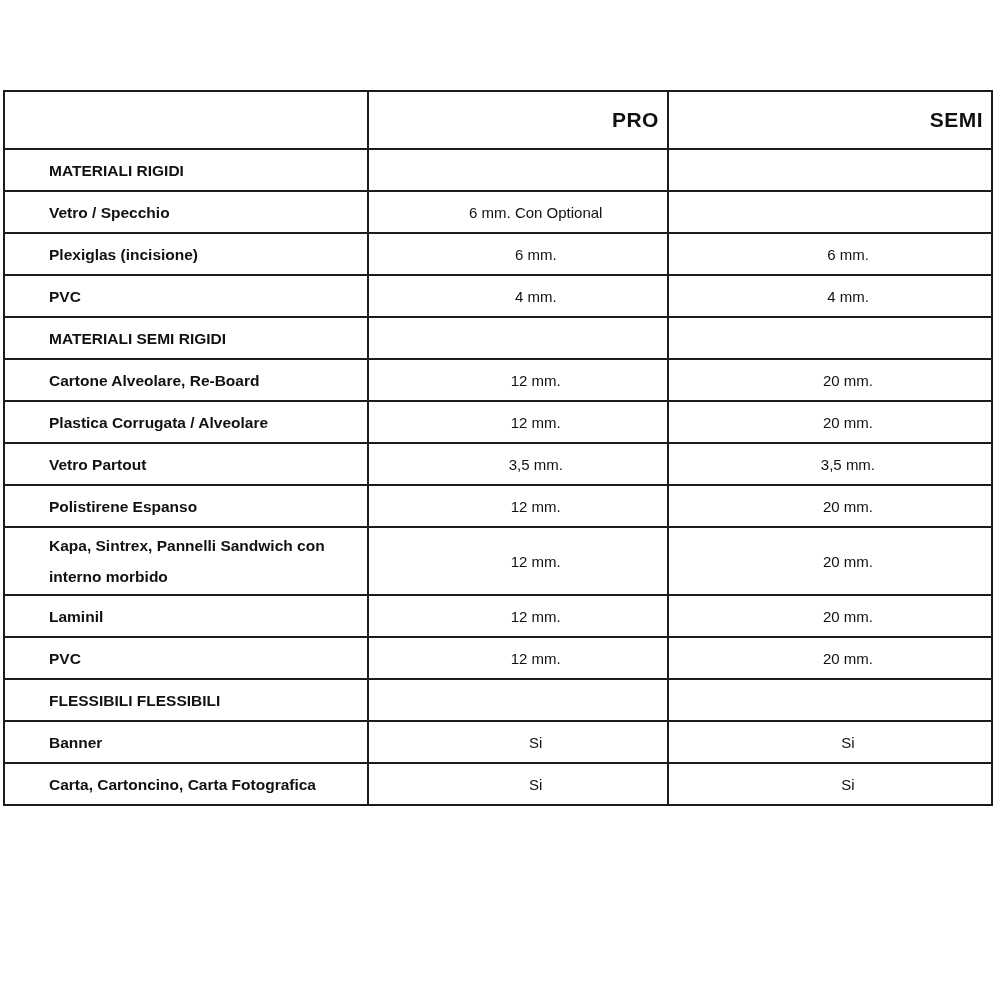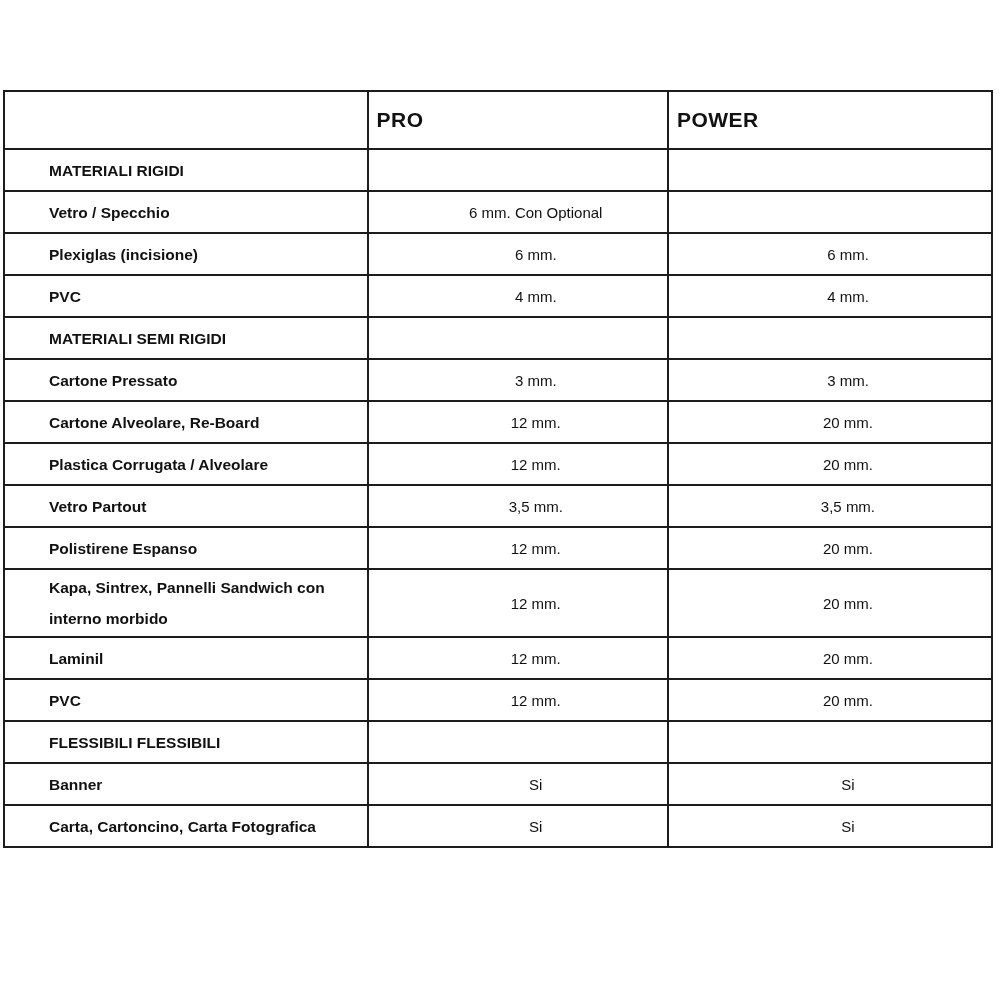--- a/index.html
+++ b/index.html
@@ -33,21 +33,21 @@
     border: 2px solid #1c1c1c;
     padding: 2px 8px;
     vertical-align: middle;
     overflow: hidden;
   }
   tr.header-row th {
     height: 52px;
     font-size: 21px;
     font-weight: bold;
     letter-spacing: 0.5px;
-    text-align: left;
+    text-align: right;
   }
   tr.body-row td { height: 36px; padding-left: 44px; }
   td.label-cell {
     font-weight: bold;
     font-size: 15.5px;
     text-align: left;
     padding-left: 10px;
     line-height: 2;
   }
   td.value-cell {
@@ -74,21 +74,21 @@
   <table class="materials">
     <colgroup>
       <col class="c-label">
       <col class="c-pro">
       <col class="c-power">
     </colgroup>
     <thead>
       <tr class="header-row">
         <th></th>
         <th>PRO</th>
-        <th>POWER</th>
+        <th>SEMI</th>
       </tr>
     </thead>
     <tbody>
 
     <tr class="body-row">
           <td class="label-cell">MATERIALI RIGIDI</td>
           <td class="value-cell"></td>
           <td class="value-cell"></td>
         </tr>
         <tr class="body-row">
@@ -103,25 +103,20 @@
         </tr>
         <tr class="body-row">
           <td class="label-cell">PVC</td>
           <td class="value-cell">4 mm.</td>
           <td class="value-cell">4 mm.</td>
         </tr>
         <tr class="body-row">
           <td class="label-cell">MATERIALI SEMI RIGIDI</td>
           <td class="value-cell"></td>
           <td class="value-cell"></td>
-        </tr>
-        <tr class="body-row">
-          <td class="label-cell">Cartone Pressato</td>
-          <td class="value-cell">3 mm.</td>
-          <td class="value-cell">3 mm.</td>
         </tr>
         <tr class="body-row">
           <td class="label-cell">Cartone Alveolare, Re-Board</td>
           <td class="value-cell">12 mm.</td>
           <td class="value-cell">20 mm.</td>
         </tr>
         <tr class="body-row">
           <td class="label-cell">Plastica Corrugata / Alveolare</td>
           <td class="value-cell">12 mm.</td>
           <td class="value-cell">20 mm.</td>

